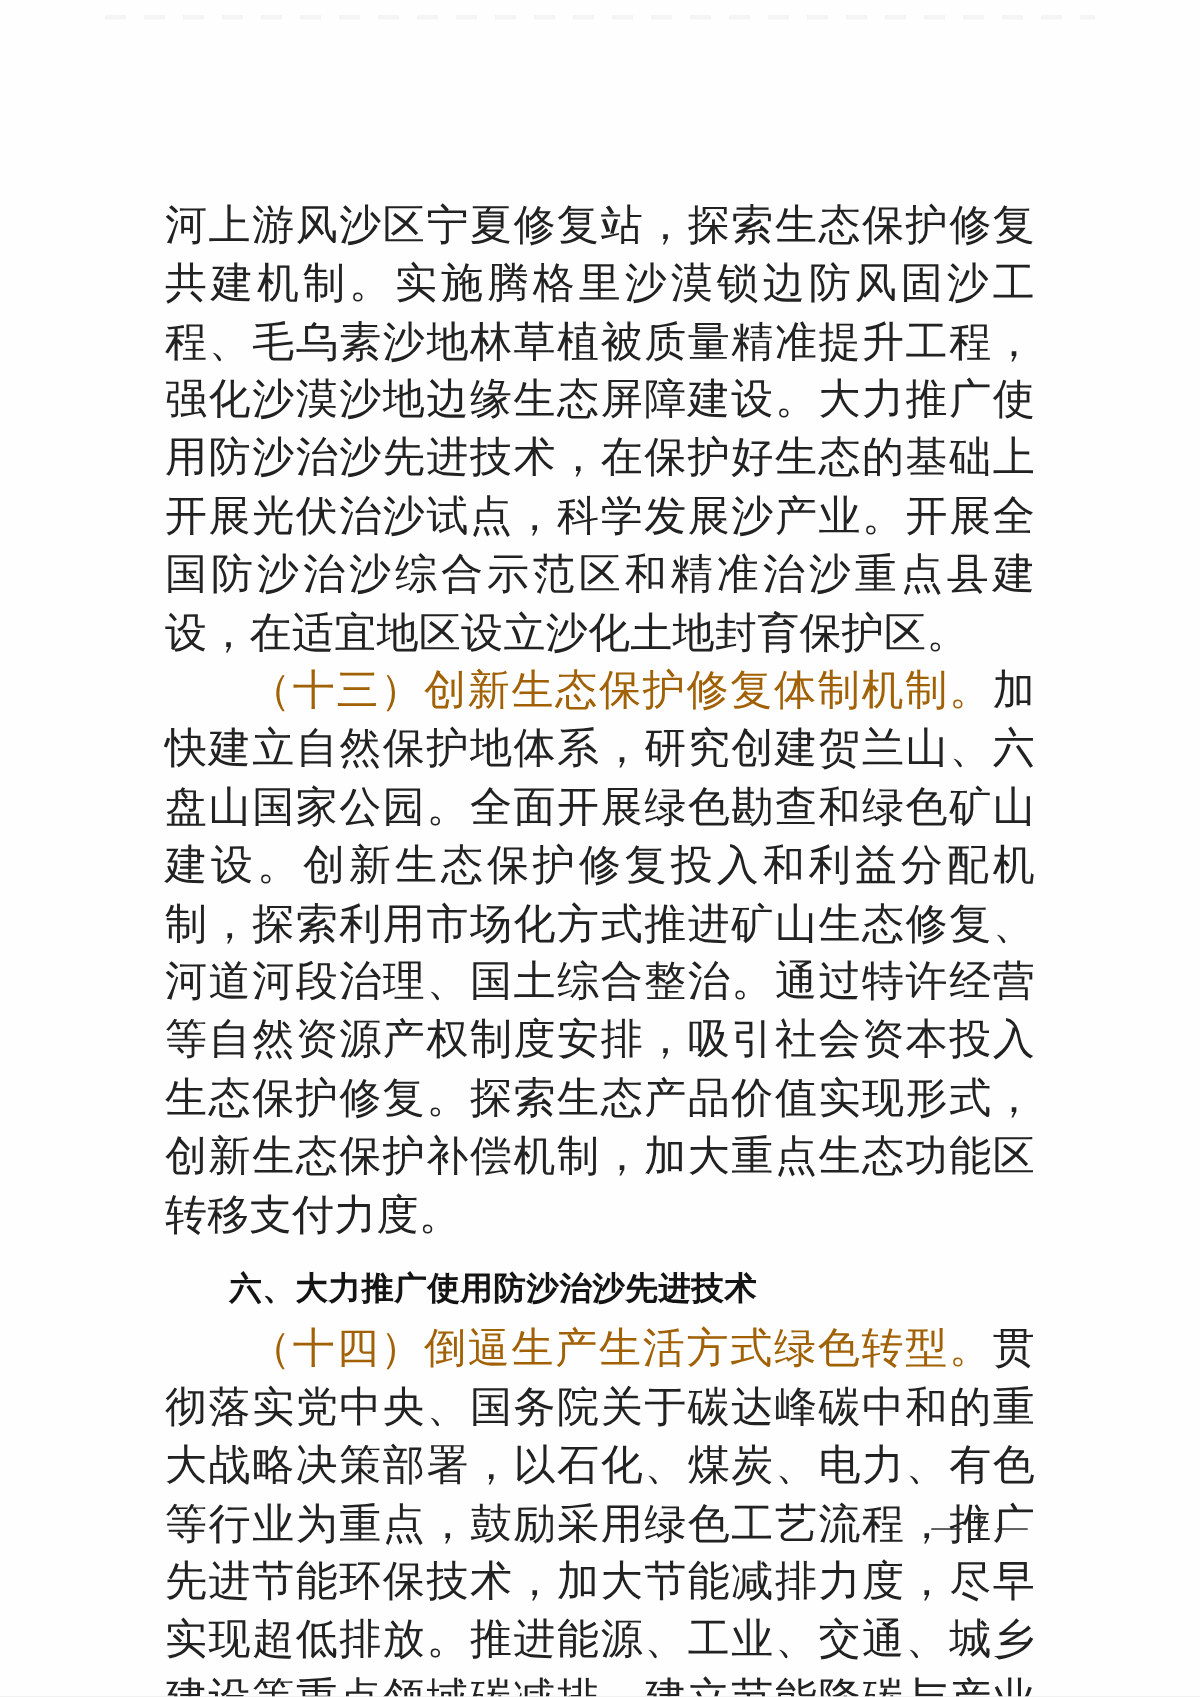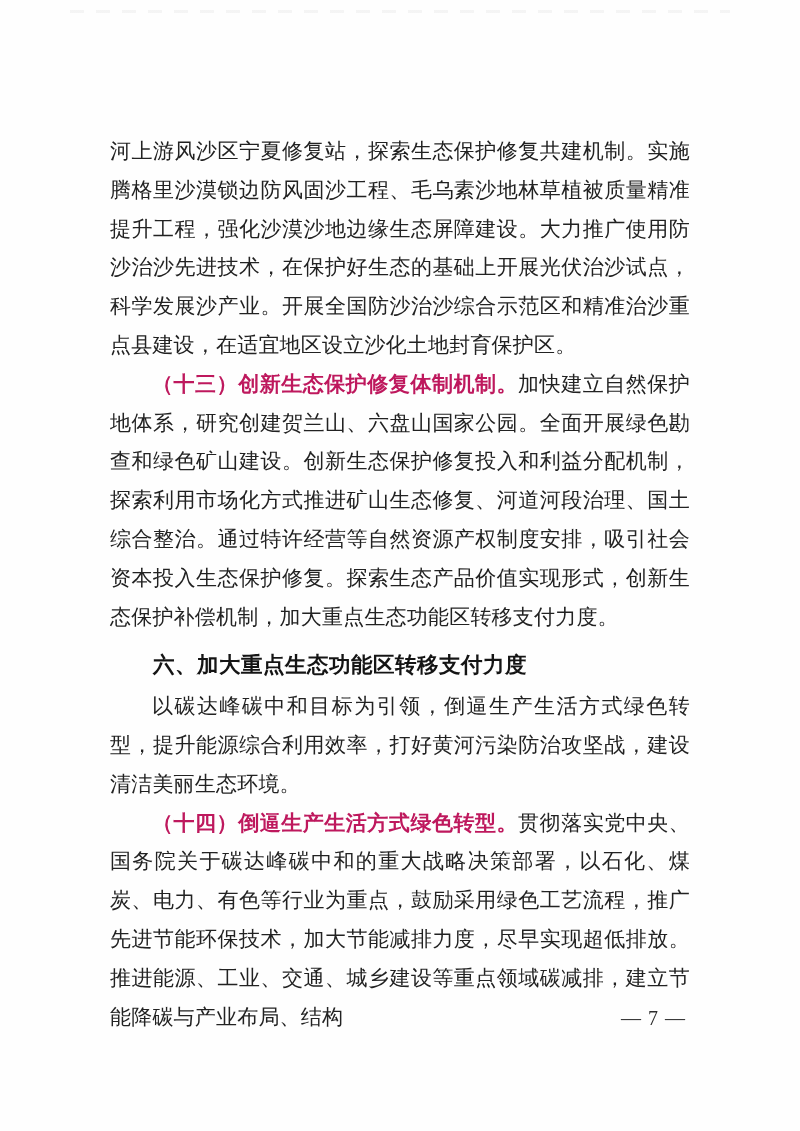--- a/index.html
+++ b/index.html
@@ -27,32 +27,32 @@
   }
   .content {
     position: absolute;
     left: 110px;
     top: 132px;
     width: 580px;
     color: #222222;
   }
   .para {
     margin: 0;
-    font-size: 21px;
+    font-size: 28px;
     line-height: 38.8px;
     text-align: justify;
     text-justify: inter-character;
     letter-spacing: 0.2px;
   }
   .indent {
     text-indent: 2em;
   }
   .lead {
-    font-weight: bold;
-    color: #be185d;
+    font-weight: normal;
+    color: #a16207;
   }
   .section-heading {
     margin: 10px 0 2px 0;
     font-family: "Liberation Sans", sans-serif;
     font-weight: bold;
     font-size: 21.5px;
     line-height: 38.8px;
     text-indent: 2em;
     color: #141414;
     letter-spacing: 0.5px;
@@ -75,23 +75,22 @@
 <div class="page">
 
   <div class="scan-artifact"></div>
 
   <div class="content">
 
     <p class="para">河上游风沙区宁夏修复站，探索生态保护修复共建机制。实施腾格里沙漠锁边防风固沙工程、毛乌素沙地林草植被质量精准提升工程，强化沙漠沙地边缘生态屏障建设。大力推广使用防沙治沙先进技术，在保护好生态的基础上开展光伏治沙试点，科学发展沙产业。开展全国防沙治沙综合示范区和精准治沙重点县建设，在适宜地区设立沙化土地封育保护区。</p>
 
     <p class="para indent"><span class="lead">（十三）创新生态保护修复体制机制。</span><span>加快建立自然保护地体系，研究创建贺兰山、六盘山国家公园。全面开展绿色勘查和绿色矿山建设。创新生态保护修复投入和利益分配机制，探索利用市场化方式推进矿山生态修复、河道河段治理、国土综合整治。通过特许经营等自然资源产权制度安排，吸引社会资本投入生态保护修复。探索生态产品价值实现形式，创新生态保护补偿机制，加大重点生态功能区转移支付力度。</span></p>
 
-    <h2 class="section-heading">六、加大重点生态功能区转移支付力度</h2>
+    <h2 class="section-heading">六、大力推广使用防沙治沙先进技术</h2>
 
-    <p class="para indent">以碳达峰碳中和目标为引领，倒逼生产生活方式绿色转型，提升能源综合利用效率，打好黄河污染防治攻坚战，建设清洁美丽生态环境。</p>
 
     <p class="para indent"><span class="lead">（十四）倒逼生产生活方式绿色转型。</span><span>贯彻落实党中央、国务院关于碳达峰碳中和的重大战略决策部署，以石化、煤炭、电力、有色等行业为重点，鼓励采用绿色工艺流程，推广先进节能环保技术，加大节能减排力度，尽早实现超低排放。推进能源、工业、交通、城乡建设等重点领域碳减排，建立节能降碳与产业布局、结构</span></p>
 
   </div>
 
   <div class="page-number">— 7 —</div>
 
 </div>
 
 </body></html>

